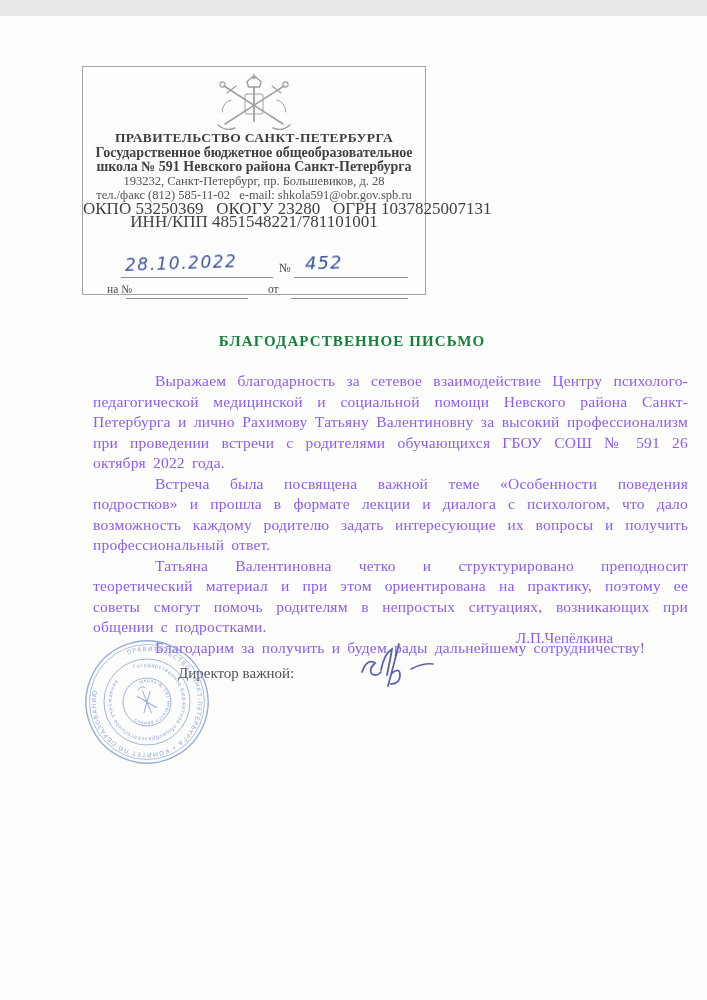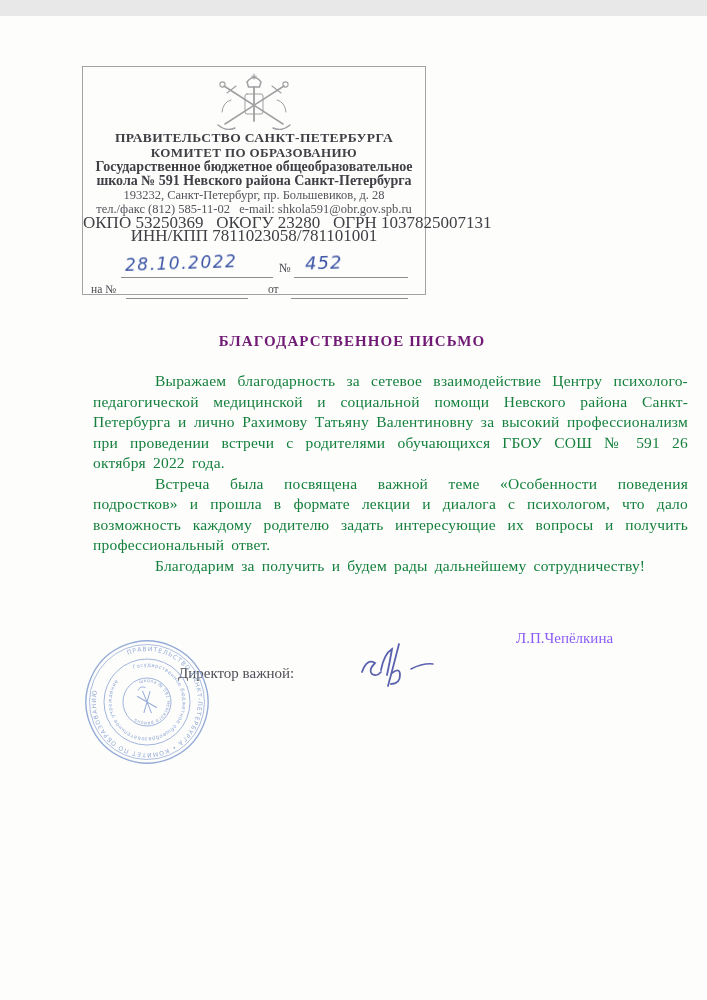--- a/index.html
+++ b/index.html
@@ -31,32 +31,32 @@
   .u4{left:208px; width:117px; top:16px;}
   .hw{
     font-family:"DejaVu Sans", sans-serif; font-style:italic;
     color:#3c55a5; position:absolute; transform:rotate(-2deg);
     filter:blur(0.2px);
   }
   .date{left:42px; top:-4px; font-size:17px; letter-spacing:1.5px;}
   .num{left:222px; top:-5px; font-size:18px; letter-spacing:1px;}
   .numlbl{position:absolute; left:196px; top:4px; font-size:12.5px; color:#4a4a50;}
   .smlbl{position:absolute; top:2px; font-size:11.5px; color:#4a4a50;}
-  .s1{left:8px;}
+  .s1{left:24px;}
   .s2{left:185px;}
   
   .title{
     position:absolute; left:352px; top:317px; transform:translateX(-50%);
-    font-size:15px; font-weight:bold; letter-spacing:1.1px; color:#701a75;
+    font-size:15px; font-weight:bold; letter-spacing:1.1px; color:#15803d;
     white-space:nowrap;
   }
   .bodytext{
     position:absolute; left:93px; top:355px; width:595px;
     font-size:15.5px; line-height:20.5px; letter-spacing:.2px; word-spacing:3px;
-    text-align:justify; color:#15803d;
+    text-align:justify; color:#8b5cf6;
   }
   .bodytext p{margin:0; text-indent:62px;}
   .sig-role{position:absolute; left:178px; top:649px; font-size:15px; color:#4f4f58;}
   .sig-name{position:absolute; left:516px; top:614px; font-size:15px; color:#8b5cf6;}
   .signature{position:absolute; left:356px; top:624px; filter:blur(0.2px); opacity:.92;}
   
   .stamp{position:absolute; left:80px; top:619px; filter:blur(0.4px); opacity:.88;}
   .stamp text{font-family:"DejaVu Sans", sans-serif; fill:#87a0d2;}
 </style>
 </head>
@@ -77,27 +77,26 @@
         <circle cx="78.5" cy="12.5" r="2.6" stroke-width="1.1"></circle>
         <path d="M20 21 l9 -7 M74 21 l-9 -7" stroke-width="1.1"></path>
         <path d="M66 56 q9 4 17 -3"></path>
         <path d="M28 56 q-9 4 -17 -3"></path>
         <rect x="38" y="22" width="18" height="20" rx="2" stroke-width="1"></rect>
         <path d="M24 28 q-8 2 -9 12 M70 28 q8 2 9 12" stroke-width="1"></path>
       </g>
     </svg>
 
     <div class="lh l1">ПРАВИТЕЛЬСТВО САНКТ-ПЕТЕРБУРГА</div>
-    <div class="lh l2">КОМИТЕТ ПО ОБРАЗОВАНИЮ</div>
     <div class="lh l3">Государственное бюджетное общеобразовательное</div>
     <div class="lh l3">школа № 591 Невского района Санкт-Петербурга</div>
     <div class="lh li">193232, Санкт-Петербург, пр. Большевиков, д. 28</div>
     <div class="lh li">тел./факс (812) 585-11-02&nbsp;&nbsp; e-mail: shkola591@obr.gov.spb.ru</div>
     <div class="lh lc">ОКПО 53250369&nbsp;&nbsp; ОКОГУ 23280&nbsp;&nbsp; ОГРН 1037825007131</div>
-    <div class="lh lc">ИНН/КПП 7811023058/781101001</div>
+    <div class="lh lc">ИНН/КПП 4851548221/781101001</div>
 
     <div class="refrow1">
       <span class="hw date">28.10.2022</span>
       <span class="uline u1"></span>
       <span class="numlbl">№</span>
       <span class="hw num">452</span>
       <span class="uline u2"></span>
     </div>
 
     <div class="refrow2">
@@ -106,20 +105,21 @@
       <span class="smlbl s2">от</span>
       <span class="uline u4"></span>
     </div>
   </div>
 
   <div class="title">БЛАГОДАРСТВЕННОЕ ПИСЬМО</div>
 
   <div class="bodytext">
     <p>Выражаем благодарность за сетевое взаимодействие Центру психолого-педагогической медицинской и социальной помощи Невского района Санкт-Петербурга и лично Рахимову Татьяну Валентиновну за высокий профессионализм при проведении встречи с родителями обучающихся ГБОУ СОШ № 591 26 октября 2022 года.</p>
     <p>Встреча была посвящена важной теме «Особенности поведения подростков» и прошла в формате лекции и диалога с психологом, что дало возможность каждому родителю задать интересующие их вопросы и получить профессиональный ответ.</p>
+    <p>Татьяна Валентиновна четко и структурировано преподносит теоретический материал и при этом ориентирована на практику, поэтому ее советы смогут помочь родителям в непростых ситуациях, возникающих при общении с подростками.</p>
     <p>Благодарим за получить и будем рады дальнейшему сотрудничеству!</p>
   </div>
 
   <div class="sig-role">Директор важной:</div>
 
   <svg class="signature" width="84" height="54" viewBox="0 0 84 54">
     <g stroke="#4d55a8" fill="none" stroke-width="1.8" stroke-linecap="round">
       <path d="M6 32 q5 -14 13 -9 q-7 7 -3 11 q5 3 9 -2"></path>
       <path d="M25 30 q3 -16 11 -21 q-2 12 -5 26"></path>
       <path d="M43 4 q-5 20 -11 42"></path>

